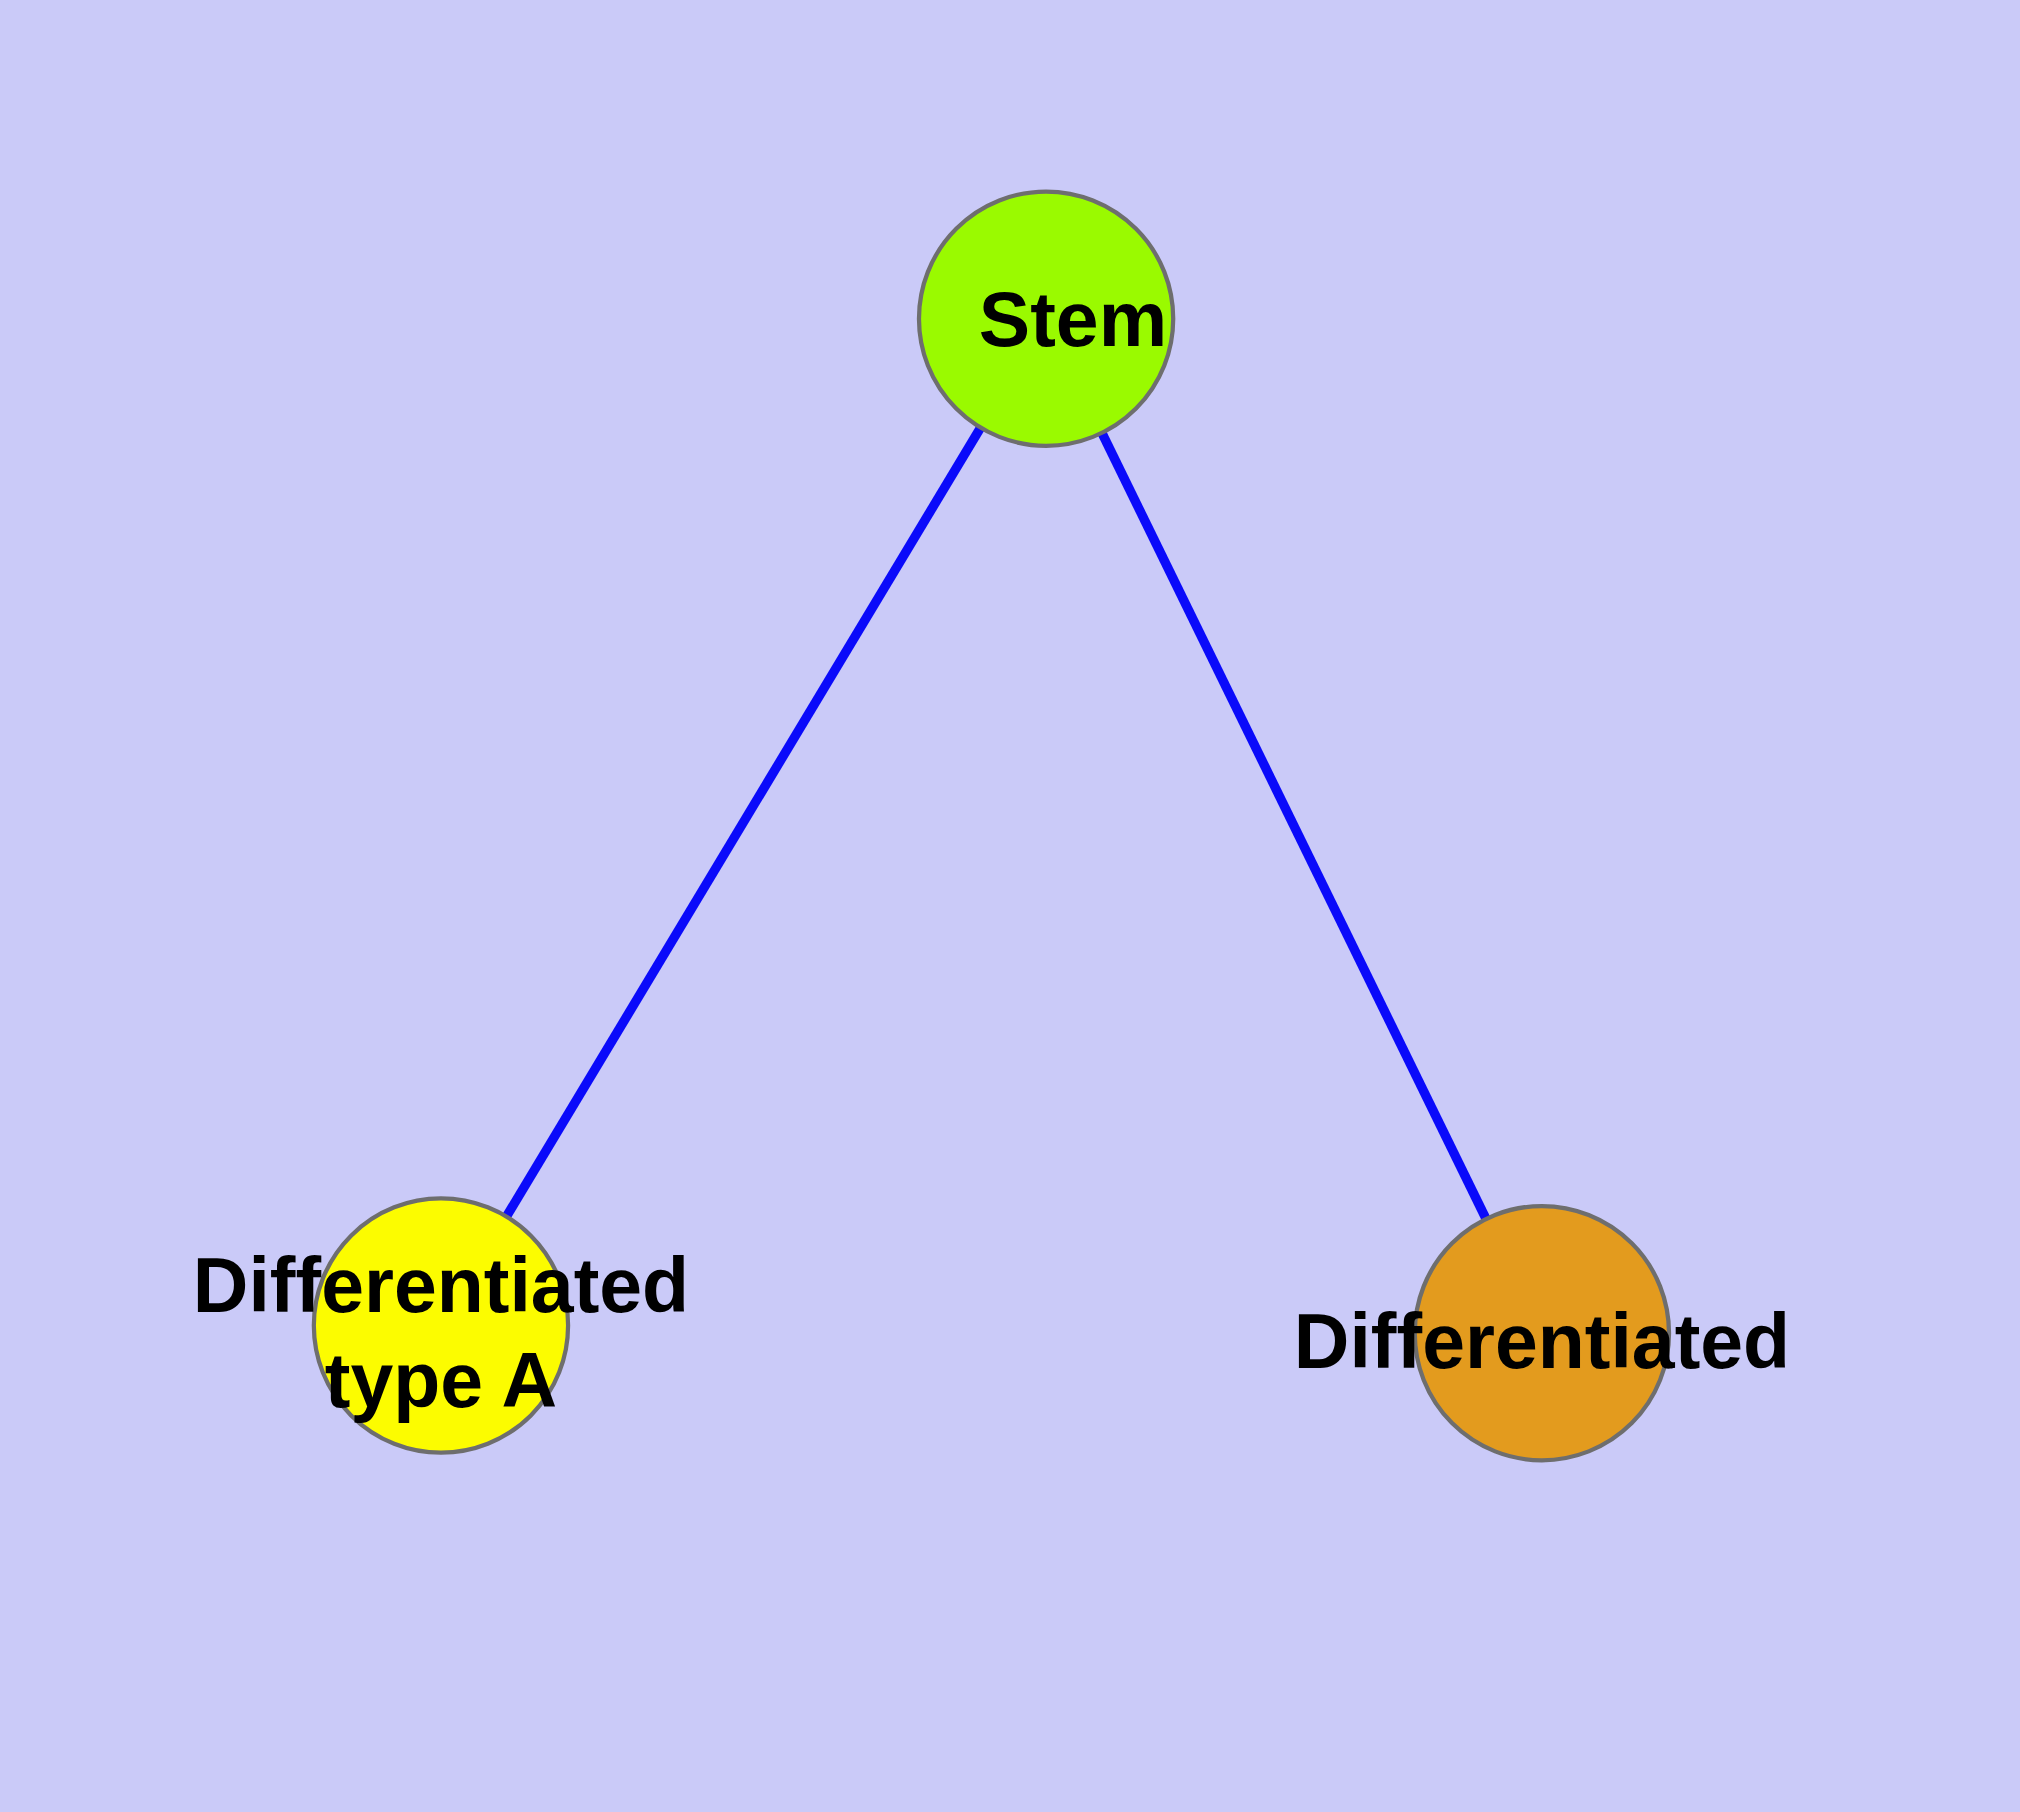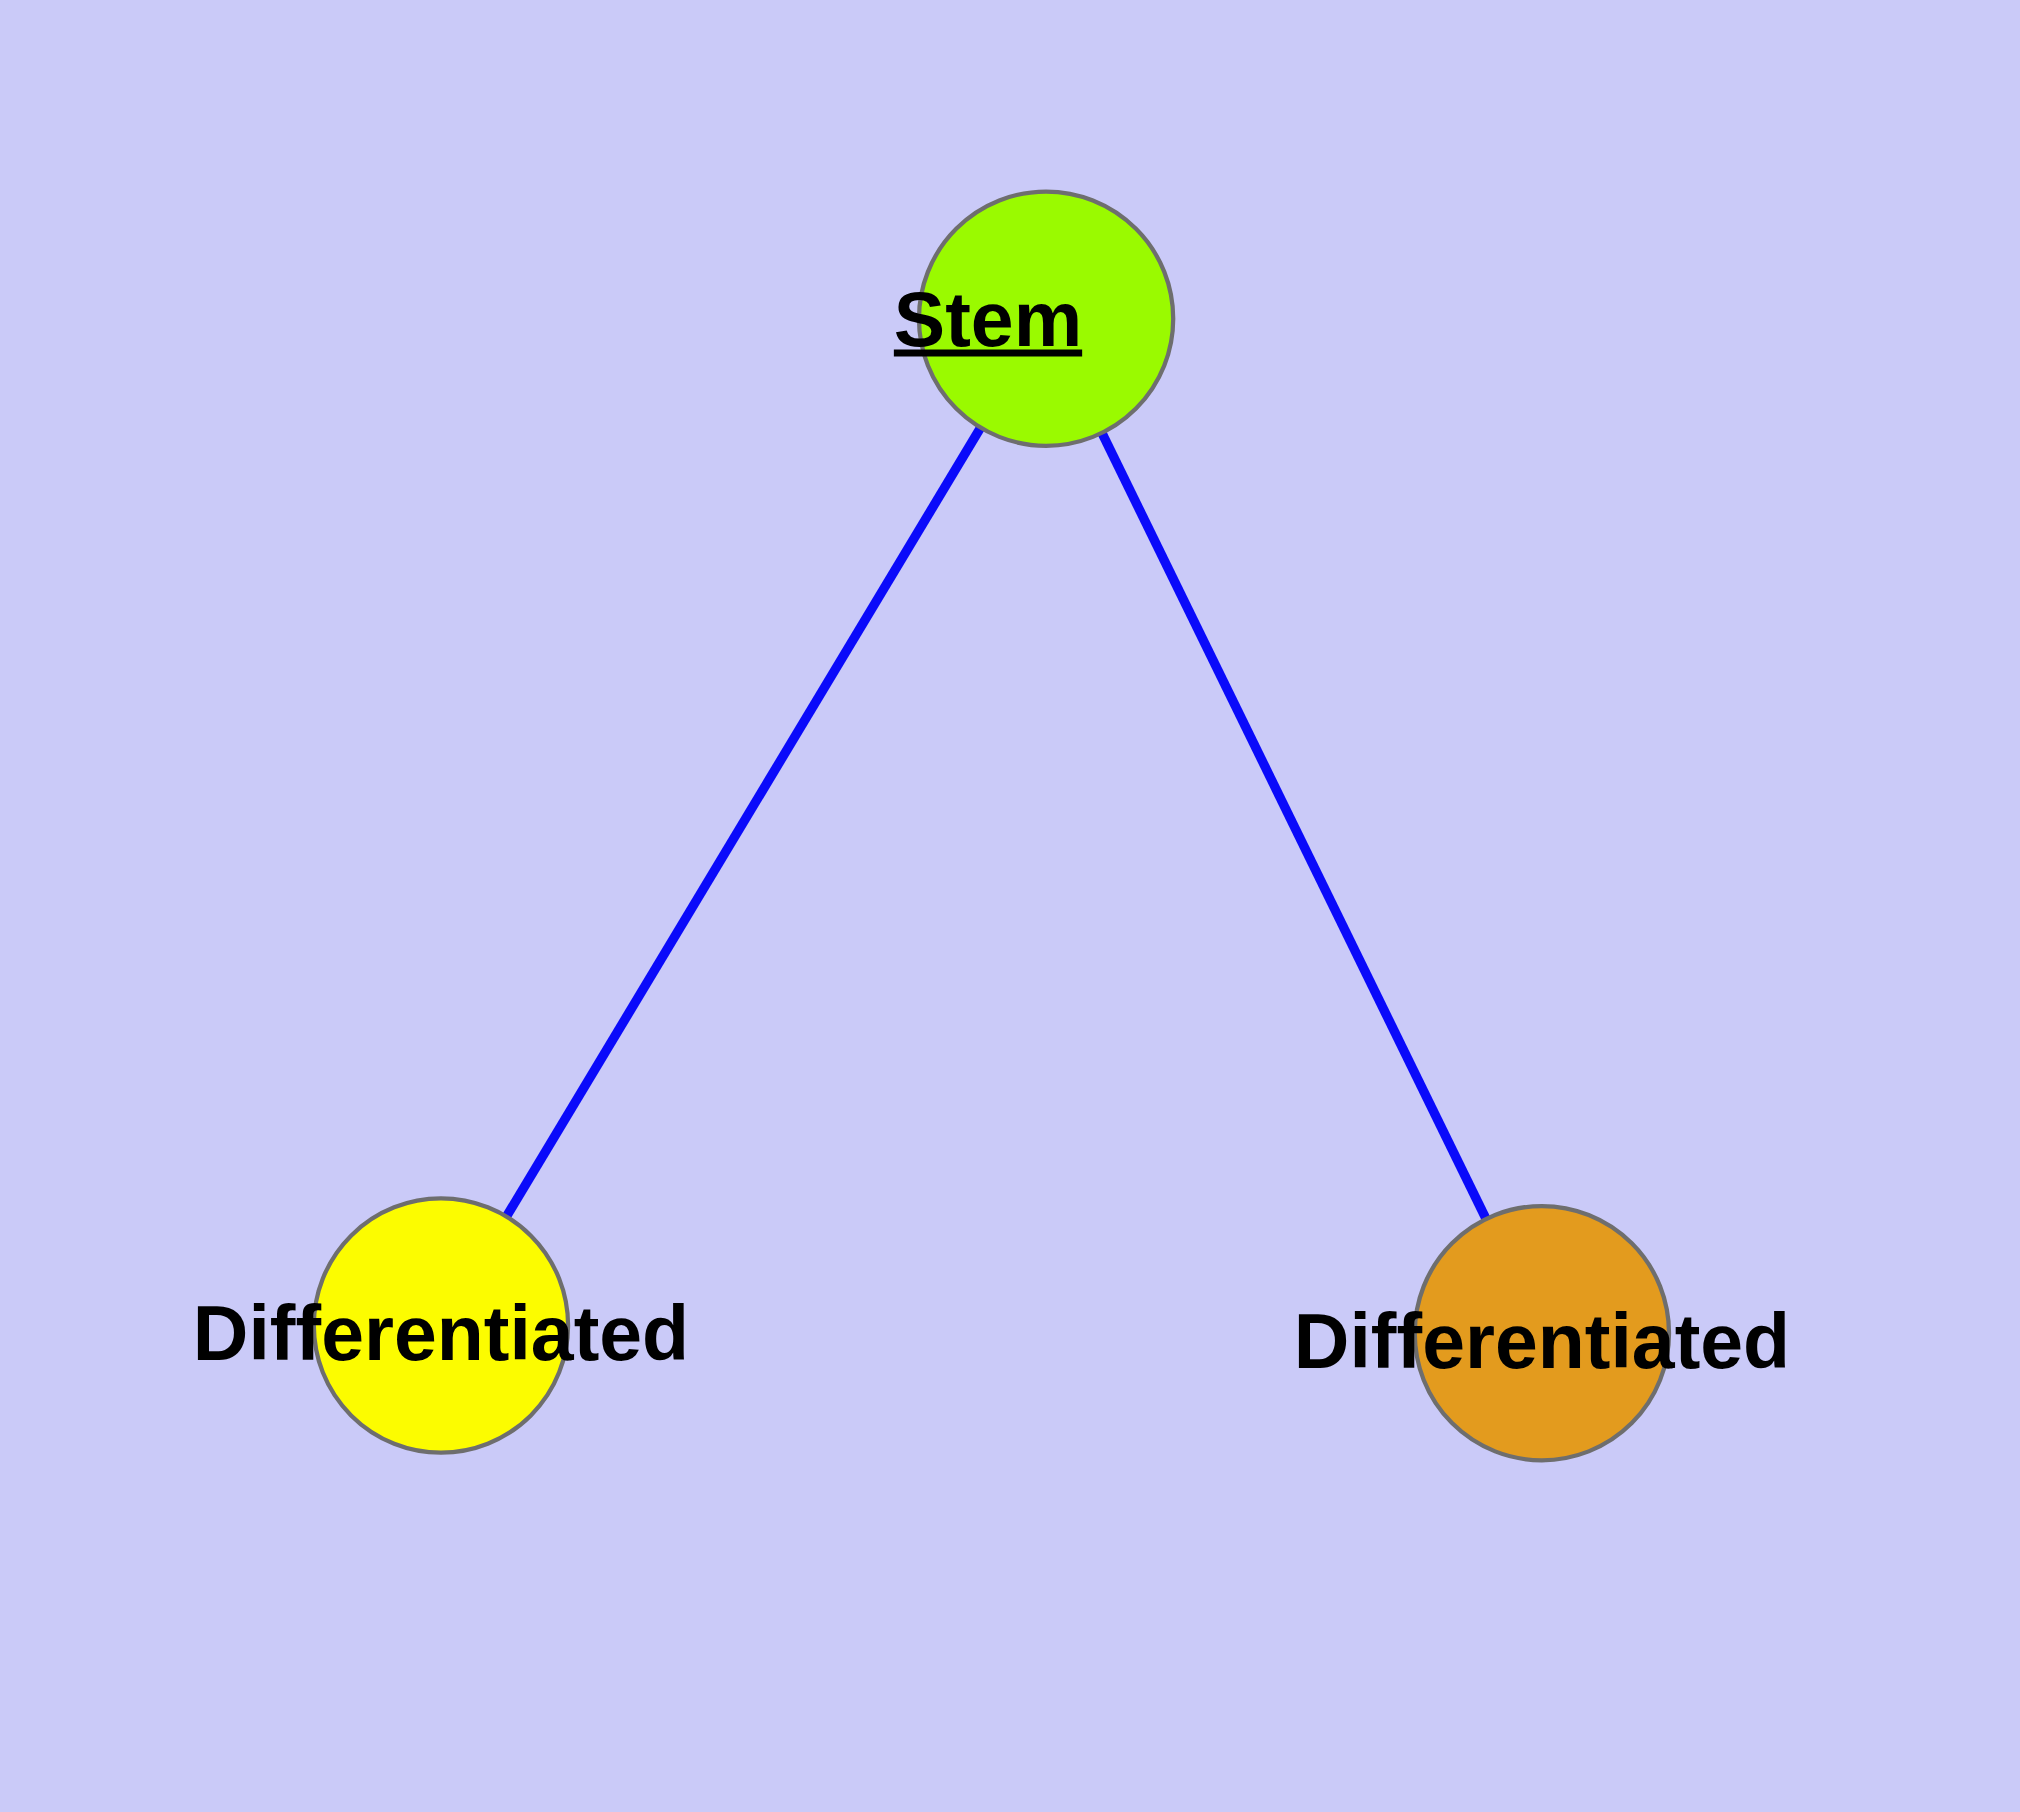--- a/index.html
+++ b/index.html
@@ -48,19 +48,19 @@
 
 <div id="canvas" style="background: rgb(202, 202, 248);">
   <svg id="graph" viewBox="0 0 2384 2138" xmlns="http://www.w3.org/2000/svg">
     <line id="edge-0" class="edge" x1="1234" y1="376" x2="520" y2="1564" stroke="#0A0AFA"></line>
     <line id="edge-1" class="edge" x1="1234" y1="376" x2="1819" y2="1573" stroke="#0A0AFA"></line>
     <circle id="circle-stem" class="node" cx="1234" cy="376" r="150" fill="#9AFA00" stroke="#6E6E6E"></circle>
     <circle id="circle-type_a" class="node" cx="520" cy="1564" r="150" fill="#FCFC00" stroke="#6E6E6E"></circle>
     <circle id="circle-type_b" class="node" cx="1819" cy="1573" r="150" fill="#E39B1E" stroke="#6E6E6E"></circle>
   </svg>
 
-  <div id="label-stem" class="label" style="left: 988px; top: 319px; color: rgb(0, 0, 0); text-decoration: underline;">Stem</div>
+  <div id="label-stem" class="label" style="left: 1073px; top: 319px; color: rgb(0, 0, 0);">Stem</div>
 
-  <div id="label-type_a" class="label" style="left: 441px; top: 1333px; color: rgb(0, 0, 0);"><span>Differentiated</span><br></div>
+  <div id="label-type_a" class="label" style="left: 441px; top: 1333px; color: rgb(0, 0, 0);"><span>Differentiated</span><br><span>type A</span></div>
 
   <div id="label-type_b" class="label" style="left: 1542px; top: 1341px; color: rgb(0, 0, 0);"><span>Differentiated</span><br></div>
 </div>
 
 
 </body></html>

